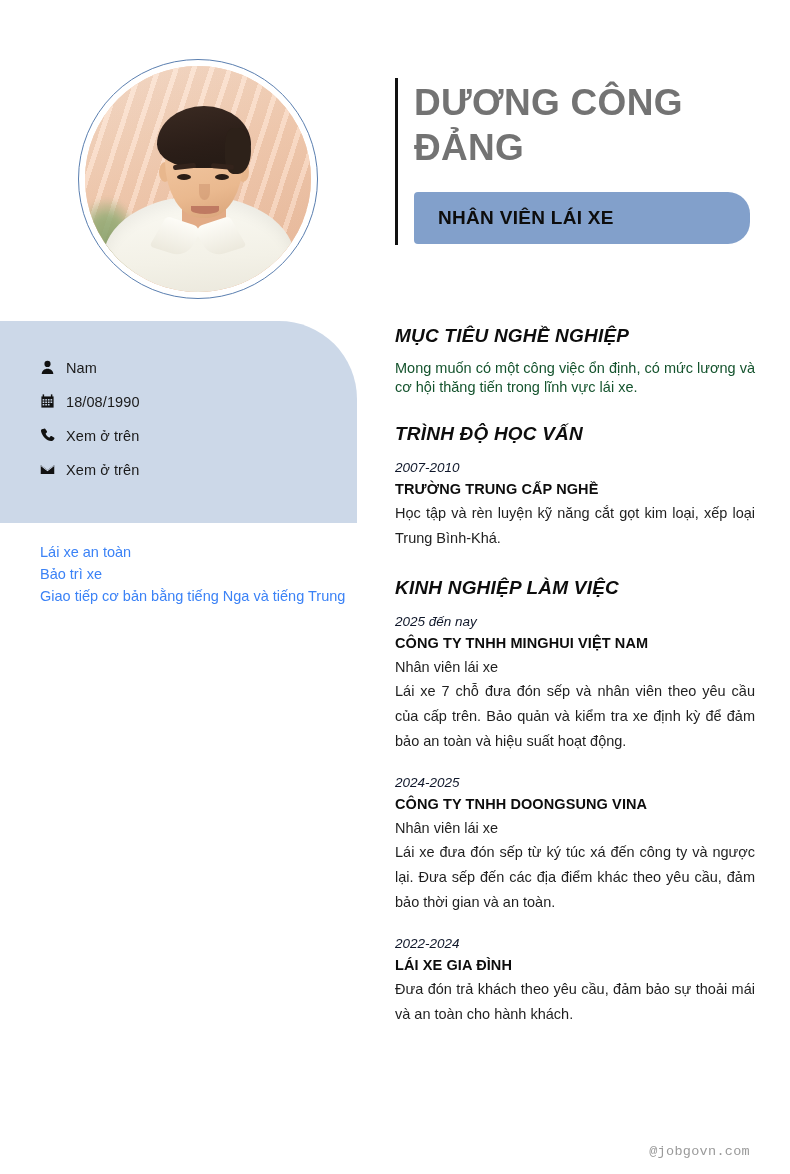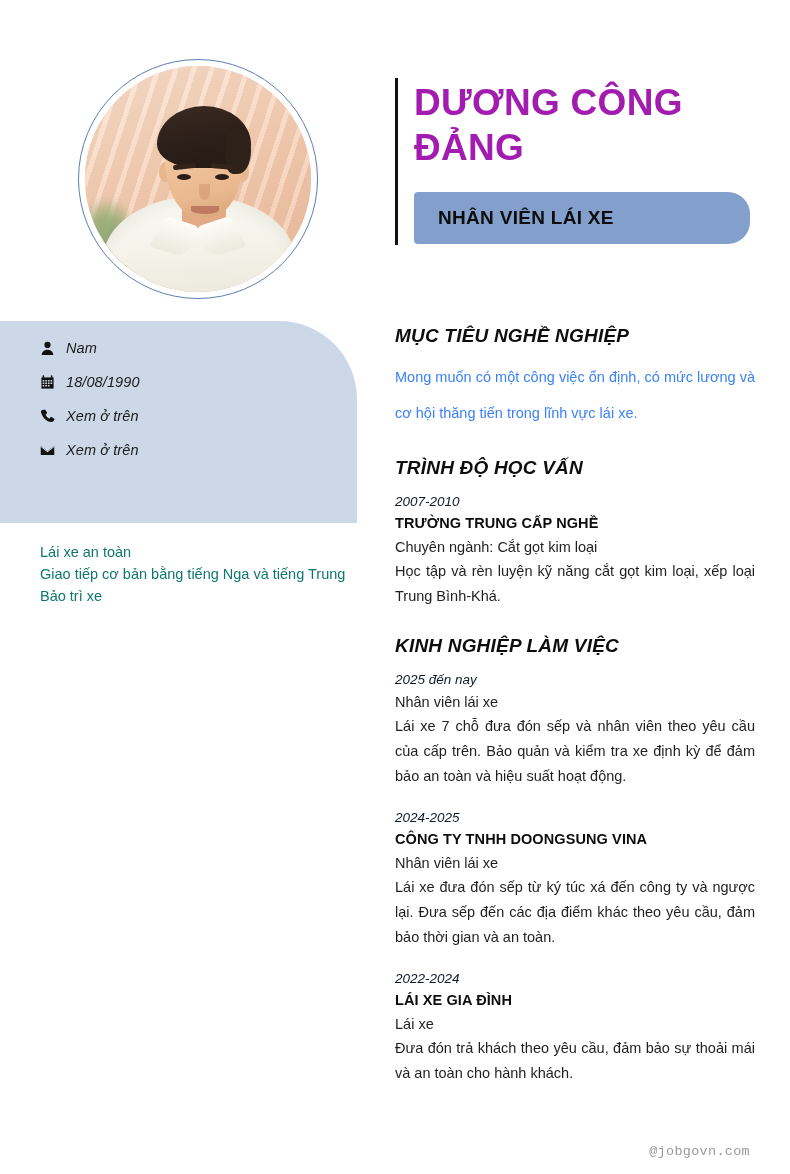--- a/index.html
+++ b/index.html
@@ -140,24 +140,23 @@
     background: #ccd8e8;
     border-top-right-radius: 78px;
   }
   .contact-list {
     position: absolute;
     left: 40px;
     top: 20px;
   }
   .contact-row {
     display: flex;
-    align-items: flex-start;
+    align-items: flex-end;
     height: 34px;
     margin-bottom: 0px;
-    font-style: italic;
   }
   .contact-icon {
     width: 26px;
     display: flex;
     align-items: center;
     justify-content: flex-start;
     flex: 0 0 26px;
   }
   .contact-icon svg { display: block; fill: #111111; }
   .contact-text {
@@ -177,42 +176,42 @@
   .side-heading {
     font-size: 19px;
     font-weight: bold;
     letter-spacing: .2px;
     color: #0d0d0d;
     margin: 0 0 14px 0;
   }
   .skill-item {
     font-size: 14.5px;
     line-height: 22px;
-    color: #0f766e;
+    color: #3b82f6;
   }
 
   
   #name-bar {
     position: absolute;
     left: 395px;
     top: 78px;
     width: 3px;
     height: 167px;
     background: #111111;
   }
   #full-name {
     position: absolute;
     left: 414px;
     top: 80px;
     width: 340px;
     font-size: 37px;
     font-weight: bold;
     line-height: 45px;
     letter-spacing: .3px;
-    color: #a21caf;
+    color: #737373;
     margin: 0;
   }
   #job-banner {
     position: absolute;
     left: 414px;
     top: 192px;
     width: 336px;
     height: 52px;
     background: #82a0cb;
     border-radius: 4px 22px 22px 4px;
@@ -237,22 +236,22 @@
     font-size: 19px;
     font-weight: bold;
     letter-spacing: .2px;
     color: #0d0d0d;
     margin: 0 0 12px 0;
     font-style: italic;
   }
   .sec-block { margin-bottom: 26px; }
   .body-text {
     font-size: 14.5px;
-    line-height: 36px;
-    color: #3b82f6;
+    line-height: 19px;
+    color: #14532d;
     text-align: justify;
     margin: 0;
   }
   .entry { margin-bottom: 18px; }
   .entry:last-child { margin-bottom: 0; }
   .entry-date {
     font-size: 13.5px;
     font-style: italic;
     color: #0f172a;
     line-height: 21px;
@@ -376,61 +375,60 @@
         </span>
         <span class="contact-text">Xem ở trên</span>
       </div>
 
 
     </div>
   </div>
 
   <div id="skills">
     <div class="skill-item">Lái xe an toàn</div>
+    <div class="skill-item">Bảo trì xe</div>
     <div class="skill-item">Giao tiếp cơ bản bằng tiếng Nga và tiếng Trung</div>
-    <div class="skill-item">Bảo trì xe</div>
   </div>
 
   <div id="main-col">
 
     <div class="sec-block">
       <h2 class="sec-heading">MỤC TIÊU NGHỀ NGHIỆP</h2>
       <p class="body-text">Mong muốn có một công việc ổn định, có mức lương và cơ hội thăng tiến trong lĩnh vực lái xe.</p>
     </div>
 
     <div class="sec-block">
       <h2 class="sec-heading">TRÌNH ĐỘ HỌC VẤN</h2>
       <div class="entry">
         <div class="entry-date">2007-2010</div>
         <div class="entry-org">TRƯỜNG TRUNG CẤP NGHỀ</div>
-        <div class="entry-role">Chuyên ngành: Cắt gọt kim loại</div>
         <div class="entry-desc">Học tập và rèn luyện kỹ năng cắt gọt kim loại, xếp loại Trung Bình-Khá.</div>
       </div>
     </div>
 
     <div class="sec-block">
       <h2 class="sec-heading">KINH NGHIỆP LÀM VIỆC</h2>
 
       <div class="entry">
         <div class="entry-date">2025 đến nay</div>
+        <div class="entry-org">CÔNG TY TNHH MINGHUI VIỆT NAM</div>
         <div class="entry-role">Nhân viên lái xe</div>
         <div class="entry-desc">Lái xe 7 chỗ đưa đón sếp và nhân viên theo yêu cầu của cấp trên. Bảo quản và kiểm tra xe định kỳ để đảm bảo an toàn và hiệu suất hoạt động.</div>
       </div>
 
       <div class="entry">
         <div class="entry-date">2024-2025</div>
         <div class="entry-org">CÔNG TY TNHH DOONGSUNG VINA</div>
         <div class="entry-role">Nhân viên lái xe</div>
         <div class="entry-desc">Lái xe đưa đón sếp từ ký túc xá đến công ty và ngược lại. Đưa sếp đến các địa điểm khác theo yêu cầu, đảm bảo thời gian và an toàn.</div>
       </div>
 
       <div class="entry">
         <div class="entry-date">2022-2024</div>
         <div class="entry-org">LÁI XE GIA ĐÌNH</div>
-        <div class="entry-role">Lái xe</div>
         <div class="entry-desc">Đưa đón trả khách theo yêu cầu, đảm bảo sự thoải mái và an toàn cho hành khách.</div>
       </div>
 
     </div>
   </div>
 
   <div id="watermark">@jobgovn.com</div>
 
 </div>
 

